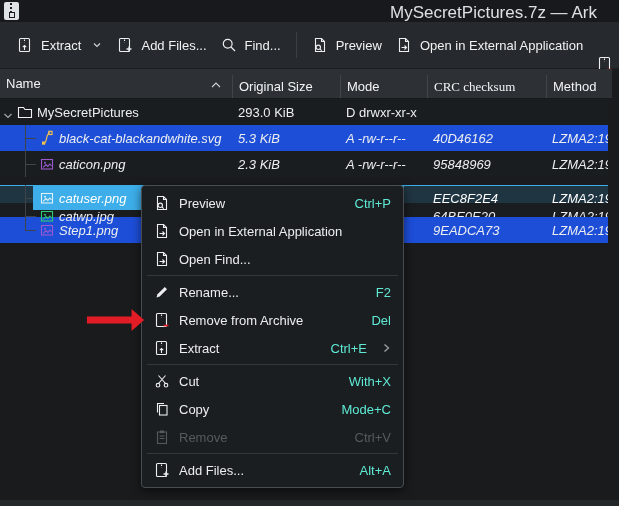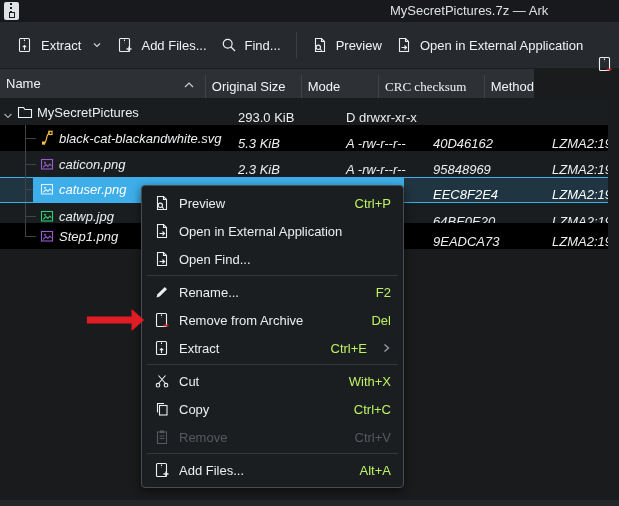--- a/index.html
+++ b/index.html
@@ -6,76 +6,76 @@
   *{box-sizing:border-box;}
   .window{position:relative;width:619px;height:506px;background:#191b1d;overflow:hidden;
     font-family:"Liberation Sans",sans-serif;color:#eceef0;font-size:13px;}
 
   
   .titlebar{position:absolute;left:0;top:0;width:619px;height:22px;background:#17191c;}
   .app-icon{position:absolute;left:4px;top:2px;width:15px;height:18px;background:#dfe2e5;border-radius:2px;}
   .app-icon:before{content:"";position:absolute;left:6px;top:1px;width:2px;height:9px;
     background:repeating-linear-gradient(#17191c 0 2px,#dfe2e5 2px 4px);}
   .app-icon:after{content:"";position:absolute;left:5px;top:10px;width:4px;height:4px;border:1px solid #17191c;}
-  .win-title{position:absolute;left:390px;top:3px;color:#dde0e3;font-size:13px;white-space:nowrap;}
+  .win-title{position:absolute;left:390px;top:3px;color:#dde0e3;font-size:17px;white-space:nowrap;}
 
   
   .toolbar{position:absolute;left:0;top:22px;width:619px;height:47px;background:#26292d;
     display:flex;align-items:center;padding-left:10px;border-bottom:1px solid #1c1e21;}
   .tbtn{display:flex;align-items:center;gap:8px;padding:6px 7px;color:#f0f2f3;white-space:nowrap;}
   .tbtn svg{display:block;}
   .tb-sep{width:1px;height:26px;background:#3c4044;margin:0 8px;}
   .tb-partial{position:absolute;left:597px;top:34px;width:22px;height:24px;overflow:hidden;}
   .chev{margin-left:2px;}
 
   
-  .thead{position:absolute;left:0;top:69px;width:534px;height:30px;background:#2d3136;display:flex;
+  .thead{position:absolute;left:0;top:69px;width:612px;height:30px;background:#2d3136;display:flex;
     border-bottom:1px solid #17191b;}
   .th{display:flex;align-items:center;padding-left:6px;color:#f2f4f5;}
   .th + .th{border-left:1px solid #404549;margin-top:6px;}
   .th-name{width:232px;position:relative;}
   .th-size{width:108px;}
   .th-mode{width:87px;}
   .th-crc{width:119px;font-family:Liberation Serif, serif;}
   .th-method{flex:1;}
   .sort-ind{position:absolute;right:10px;top:9px;}
 
   
-  .row{position:absolute;left:0;width:608px;height:26px;display:flex;align-items:flex-end;}
+  .row{position:absolute;left:0;width:608px;height:26px;display:flex;align-items:center;}
   .row-even{background:#1a1d1f;}
-  .row-odd{background:#000000;}
+  .row-odd{background:#1d4ed8;}
   .row .cell{white-space:nowrap;overflow:hidden;}
   .c-name{width:232px;position:relative;height:26px;display:flex;align-items:center;}
   .c-size{width:108px;padding-left:6px;}
   .c-mode{width:87px;padding-left:6px;}
   .c-crc{width:119px;padding-left:6px;}
   .c-method{flex:1;padding-left:6px;}
   .file-row .cell, .file-row .fname{font-style:italic;}
   .fname{position:relative;z-index:2;}
   .tree-v{position:absolute;left:25px;top:0;height:26px;width:1px;background:#3f4449;}
   .tree-v.half{height:13px;}
   .tree-h{position:absolute;left:25px;top:13px;width:11px;height:1px;background:#3f4449;}
   .ficon{position:absolute;left:39px;top:5px;width:16px;height:16px;z-index:2;}
   .fname-file{position:absolute;left:59px;z-index:2;}
   .exp-chevron{position:absolute;left:3px;top:9px;}
   .folder-icon{position:absolute;left:17px;top:5px;width:16px;height:16px;}
   .fname-folder{position:absolute;left:37px;}
 
   
-  .row-selected{background:rgba(61,174,233,0.18);border-top:1px solid #3daee9;border-bottom:1px solid #3daee9;}
+  .row-selected{background:rgba(61,174,233,0.18);border-top:1px solid #3daee9;border-bottom:1px solid #3daee9;margin-top:8px;}
   .sel-solid{position:absolute;left:33px;top:0;width:371px;height:24px;background:#3daee9;z-index:1;}
   .row-selected .fname-file, .row-selected .cell{color:#ffffff;}
 
   
   .cmenu{position:absolute;left:141px;top:185px;width:263px;background:#1b1e21;
     border:1px solid #484c50;border-radius:4px;box-shadow:0 3px 10px rgba(0,0,0,0.55);
     padding:3px 0;z-index:10;}
   .mi{height:28px;display:flex;align-items:center;gap:9px;padding:0 12px;color:#eceef0;}
   .mi .micon{width:16px;height:16px;flex:none;}
-  .mi .shortcut{margin-left:auto;color:#bef264;}
+  .mi .shortcut{margin-left:auto;color:#5eead4;}
   .mi-disabled, .mi-disabled .shortcut{color:#565a5e;}
   .msep{height:1px;background:#34383c;margin:2px 5px;}
   .sub-arrow{margin-left:6px;display:flex;}
 
   
   .red-arrow{position:absolute;left:84px;top:306px;z-index:20;}
 
   .bottom-strip{position:absolute;left:0;top:500px;width:619px;height:6px;background:#24272a;}
   svg{overflow:visible;}
 </style>
@@ -270,21 +270,21 @@
         </svg>
       </span>
       <span class="fname fname-file">catwp.jpg</span>
     </div>
     <div class="cell c-size"></div>
     <div class="cell c-mode"></div>
     <div class="cell c-crc">64BE0E20</div>
     <div class="cell c-method">LZMA2:192k</div>
   </div>
 
-  <div class="row row-odd file-row" style="top:223px">
+  <div class="row row-odd file-row" style="top:217px">
     <div class="c-name">
       <div class="tree-v half"></div>
         <div class="tree-h"></div>
       <span class="ficon" style="color:#9b59d0">
         <svg width="16" height="16" viewBox="0 0 16 16" fill="none" stroke="currentColor" stroke-width="1.1">
           <rect x="2.5" y="3.5" width="11" height="9.5"></rect>
             <circle cx="6" cy="6.8" r="1" fill="currentColor" stroke="none"></circle>
           <path d="M4.2 11.3l2.8-2.8 1.9 1.9 2-2.4 1.6 2"></path>
         </svg>
       </span>
@@ -383,21 +383,21 @@
       <span class="shortcut">With+X</span>
     </div>
     <div class="mi">
       <span class="micon">
         <svg width="16" height="16" viewBox="0 0 16 16" fill="none" stroke="#eceef0" stroke-width="1.1">
           <rect x="5.5" y="4.5" width="7.5" height="9.5"></rect>
             <path d="M3.5 11.5v-9H10"></path>
         </svg>
       </span>
       <span>Copy</span>
-      <span class="shortcut">Ctrl+C</span>
+      <span class="shortcut">Mode+C</span>
     </div>
     <div class="mi mi-disabled">
       <span class="micon">
         <svg width="16" height="16" viewBox="0 0 16 16" fill="none" stroke="#565a5e" stroke-width="1.1">
           <rect x="3.5" y="3" width="9" height="11.5"></rect>
             <rect x="6" y="1.5" width="4" height="2.6" fill="#565a5e" stroke="none"></rect>
           <path d="M5.5 7h5M5.5 9.5h5"></path>
         </svg>
       </span>
       <span>Remove</span>

